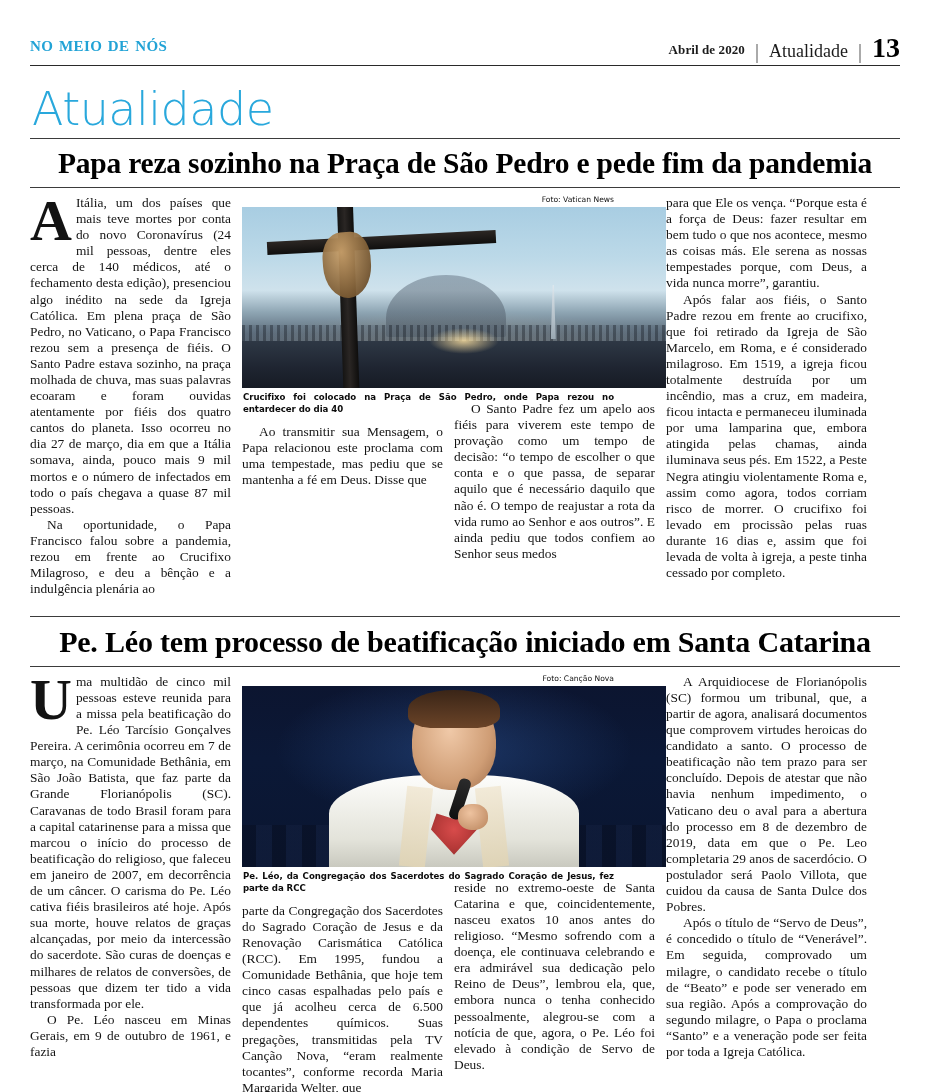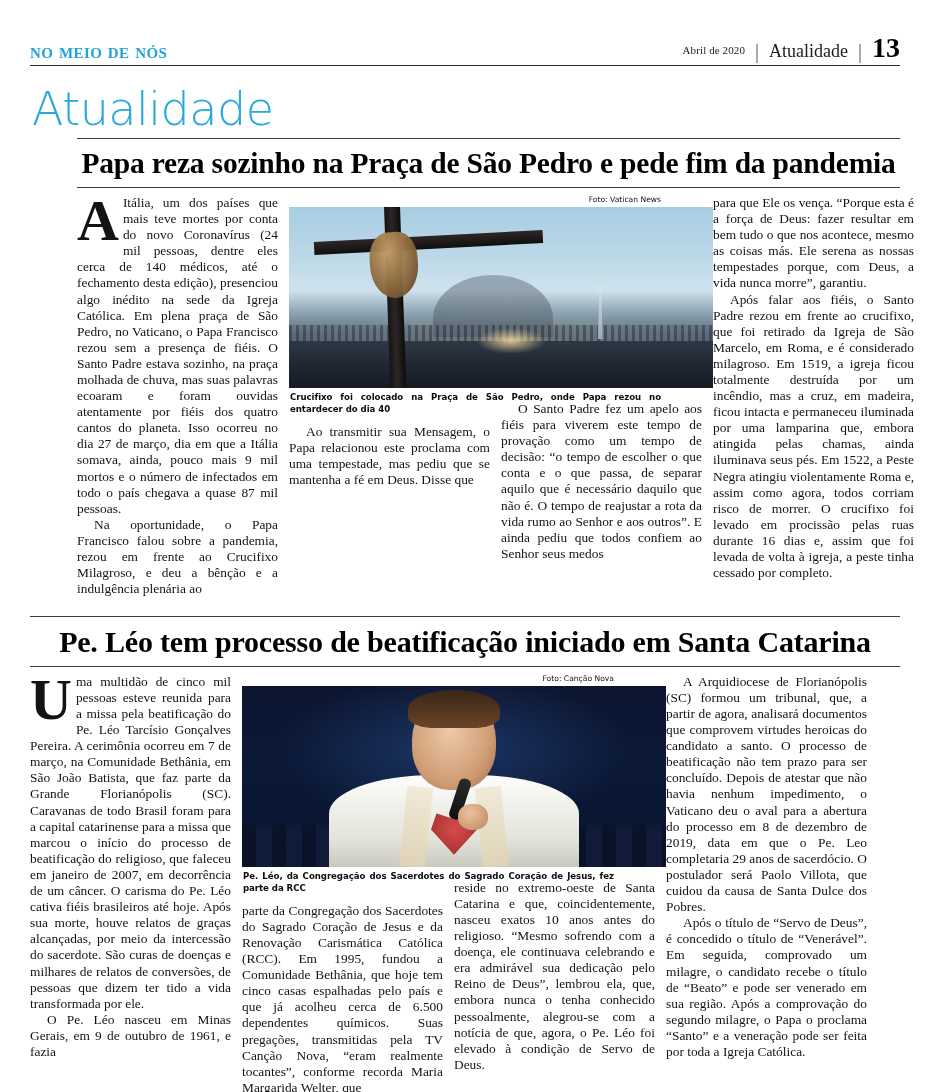--- a/index.html
+++ b/index.html
@@ -19,21 +19,20 @@
     width: 926px;
     height: 1092px;
     box-sizing: border-box;
     padding: 0 26px 0 30px;
     position: relative;
     background: #fff;
   }
   
   .masthead {
     display: flex;
-    align-items: flex-end;
     justify-content: space-between;
     padding-top: 34px;
     padding-bottom: 3px;
     border-bottom: 1.6px solid #2a2a2a;
   }
   .masthead-brand {
     font-family: "Liberation Serif", serif;
     color: #22a3d6;
     font-weight: bold;
     font-size: 21px;
@@ -43,22 +42,22 @@
     line-height: 1;
   }
   .masthead-brand::first-letter { font-size: 21px; }
   .masthead-right {
     display: flex;
     align-items: baseline;
     gap: 10px;
     line-height: 1;
   }
   .mh-date {
-    font-size: 11px;
-    font-weight: normal;
+    font-size: 13px;
+    font-weight: bold;
     color: #1b1b1b;
     letter-spacing: .1px;
     position: relative;
     top: -3px;
   }
   .mh-sep {
     color: #5a5a5a;
     font-size: 20px;
     font-weight: 300;
     position: relative;
@@ -85,21 +84,20 @@
     line-height: 1;
     margin: 20px 0 6px 2px;
     letter-spacing: -.5px;
   }
 
   
   .article { margin-bottom: 2px; }
   .rule-top {
     border-top: 1.2px solid #3b3b3b;
     margin-top: 4px;
-    margin-left: 47px;
   }
   .headline {
     font-family: "Liberation Serif", serif;
     font-weight: bold;
     text-align: center;
     color: #000;
     line-height: 1.05;
     padding: 9px 0 8px 0;
     border-bottom: 1.2px solid #3b3b3b;
   }

